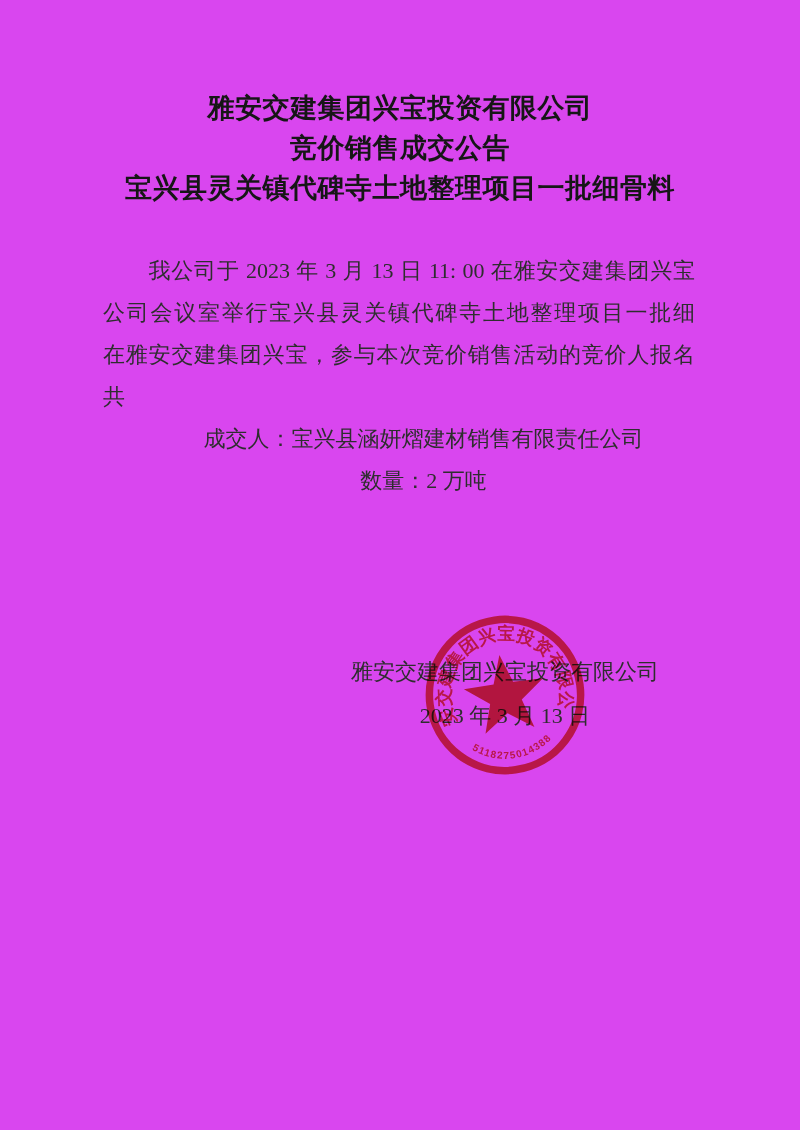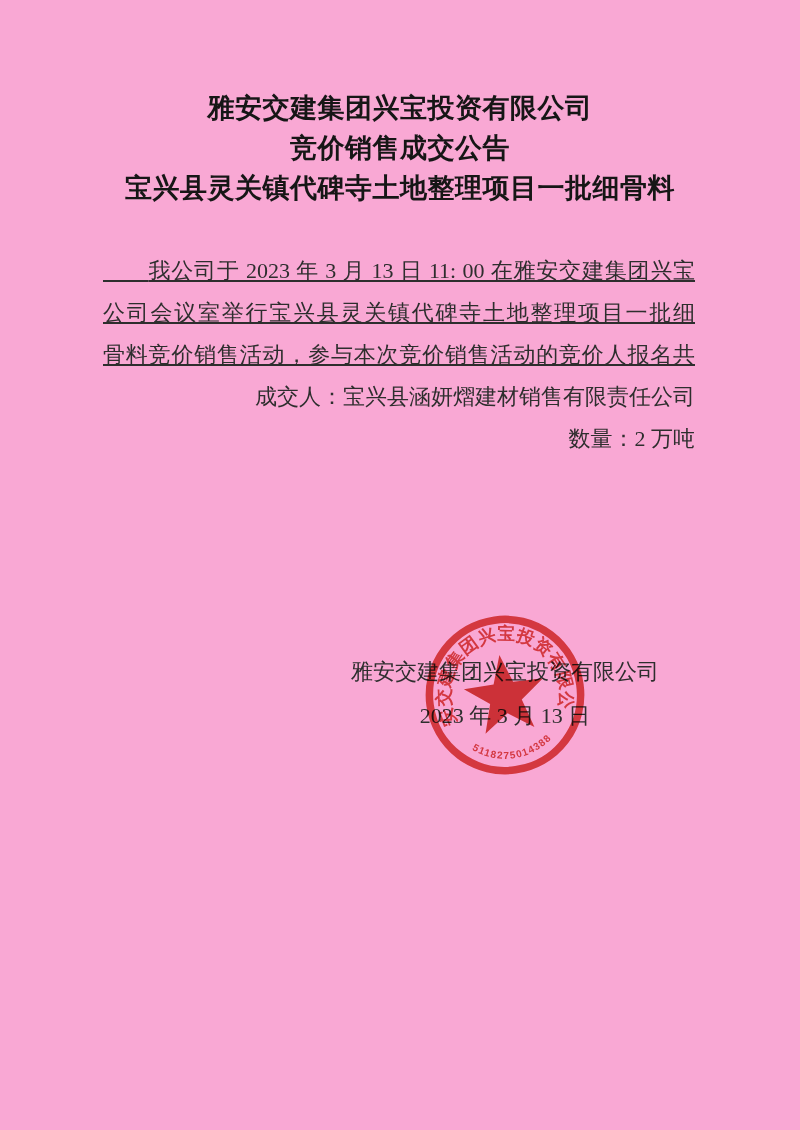--- a/index.html
+++ b/index.html
@@ -1,21 +1,21 @@
 <!DOCTYPE html>
 <html><head>
 <meta charset="utf-8">
 <style>
   html,body { margin:0; padding:0; background:#e8e8e8; }
   .page {
     position: relative;
     width: 800px;
     height: 1130px;
     margin: 0 auto;
-    background: #f9a8d4;
+    background: #d946ef;
     overflow: hidden;
     font-family: "Liberation Serif", "DejaVu Serif", serif;
   }
   .title-block {
     position: absolute;
     top: 88px;
     left: 0;
     width: 800px;
     text-align: center;
     font-size: 27px;
@@ -29,25 +29,24 @@
     top: 250px;
     left: 103px;
     width: 592px;
     font-size: 22px;
     line-height: 42px;
     color: #2e2e2e;
   }
   .body-line {
     text-align: justify;
     text-align-last: justify;
-    text-decoration: underline;
   }
   .result-line {
     padding-left: 49px;
-    text-align: right;
+    text-align: center;
     text-align-last: auto;
     white-space: nowrap;
   }
   .signature-block {
     position: absolute;
     top: 650px;
     left: 340px;
     width: 330px;
     text-align: center;
     font-size: 22px;
@@ -83,21 +82,21 @@
 
   <div class="title-block">
     <div>雅安交建集团兴宝投资有限公司</div>
     <div>竞价销售成交公告</div>
     <div>宝兴县灵关镇代碑寺土地整理项目一批细骨料</div>
   </div>
 
   <div class="body-block">
     <div class="body-line"><span>　　</span><span>我公司于 2023 年 3 月 13 日 11: 00 在雅安交建集团兴宝</span></div>
     <div class="body-line">公司会议室举行宝兴县灵关镇代碑寺土地整理项目一批细</div>
-    <div class="body-line">骨料竞价销售活动，参与本次竞价销售活动的竞价人报名共</div>
+    <div class="body-line">在雅安交建集团兴宝，参与本次竞价销售活动的竞价人报名共</div>
     <div class="result-line">成交人：宝兴县涵妍熠建材销售有限责任公司</div>
     <div class="result-line">数量：2 万吨</div>
   </div>
 
   <div class="signature-block">
     <div>雅安交建集团兴宝投资有限公司</div>
     <div>2023 年 3 月 13 日</div>
   </div>
 
   <div class="seal">

